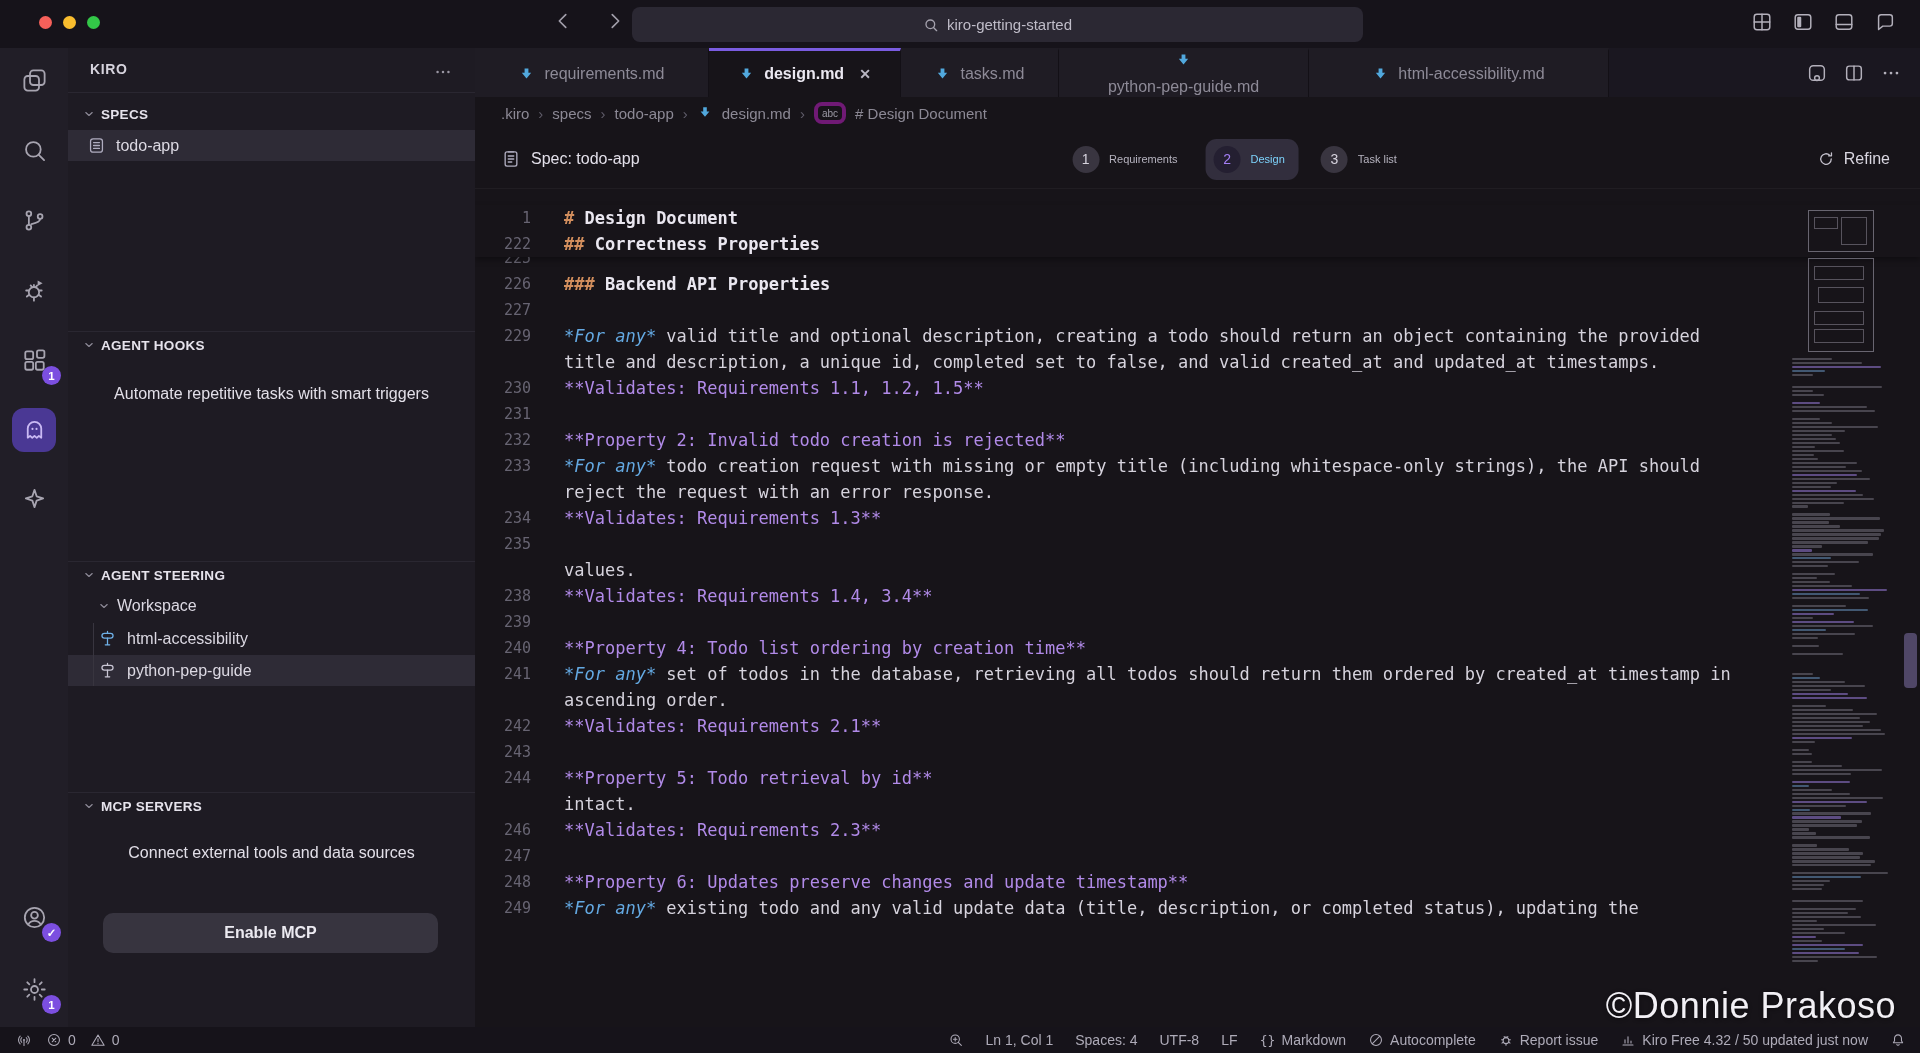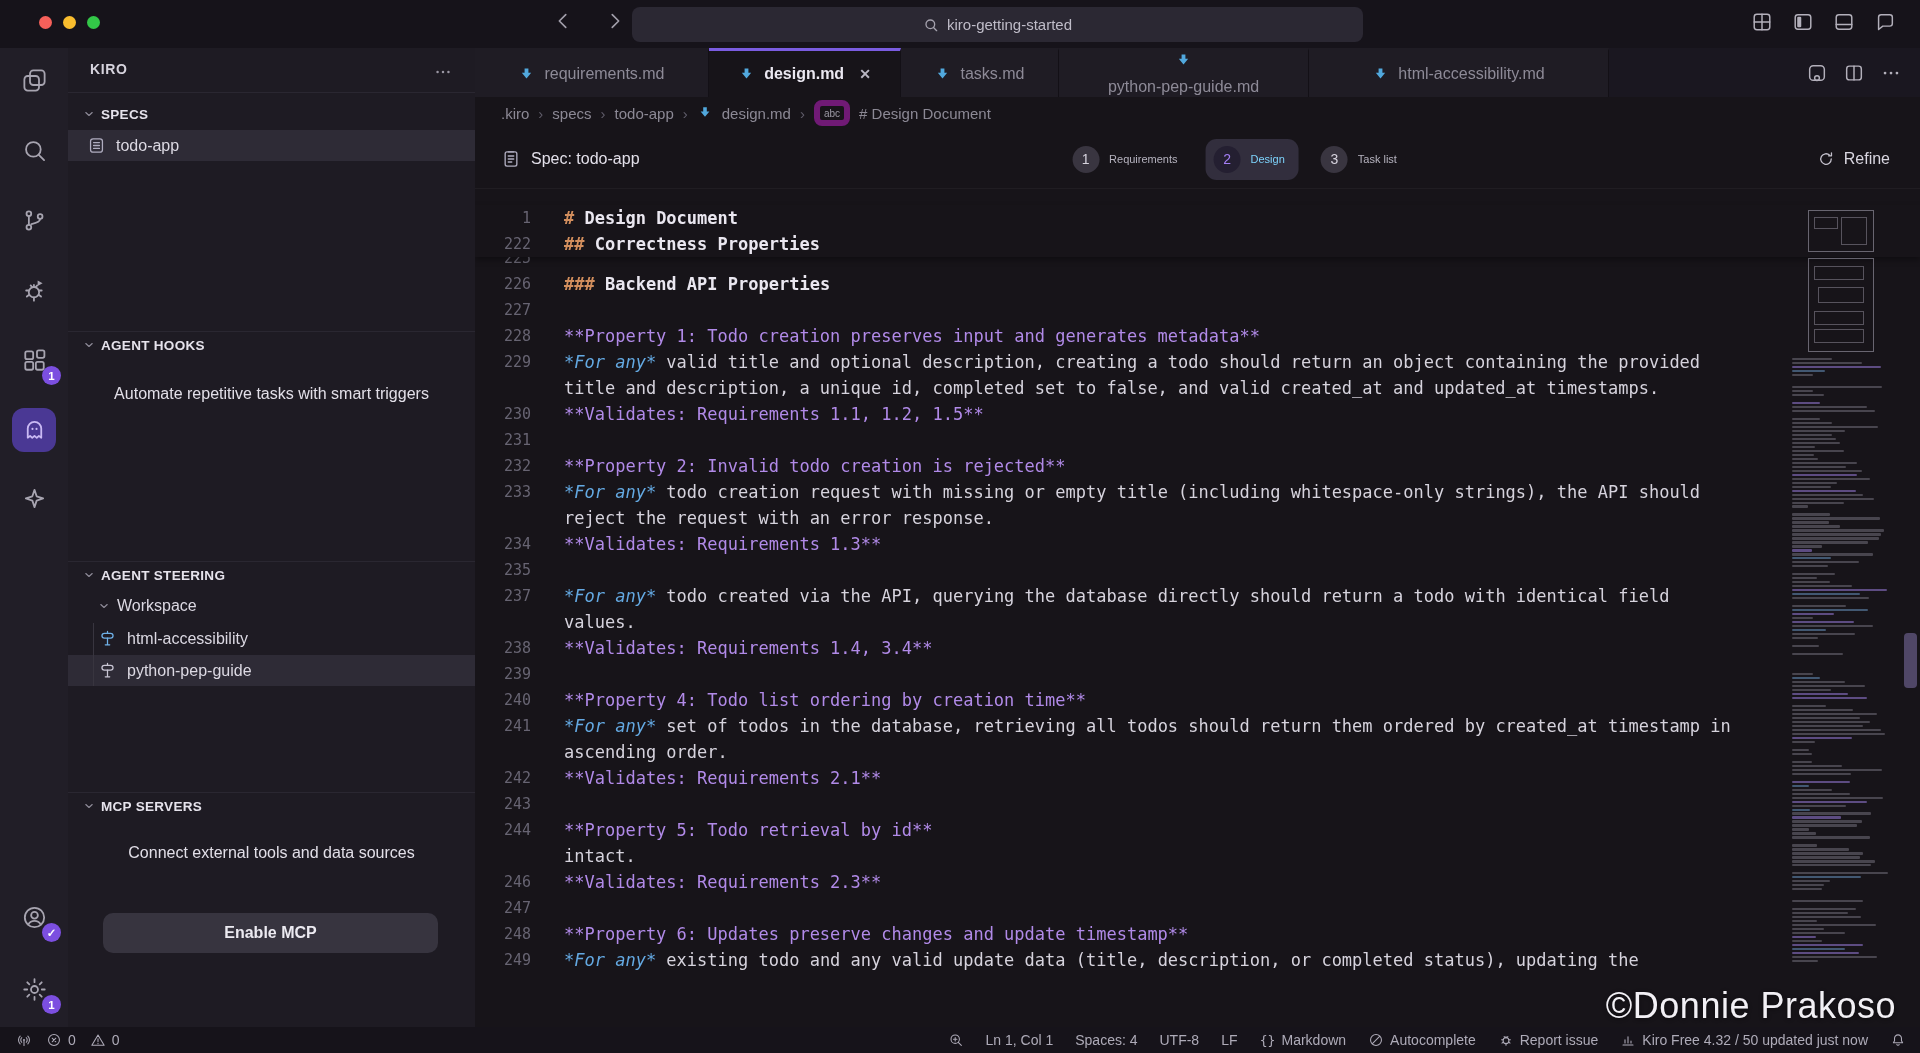--- a/index.html
+++ b/index.html
@@ -62,21 +62,21 @@
   .tab.active{background:#171419;border-top-color:#7a5ce0;color:#ebe8f1;font-weight:600;}
   .tab .close{margin-left:6px;font-size:14px;color:#b9b6c2;}
   #tab-actions{margin-left:auto;display:flex;align-items:center;gap:15px;padding-right:18px;color:#a5a2af;}
   #tab-actions .tb-btn{width:22px;height:22px;}
 
   
   #breadcrumb{position:absolute;left:0;top:49px;width:1445px;height:32px;display:flex;align-items:center;gap:9px;
               padding-left:26px;box-sizing:border-box;font-size:15px;color:#8c8995;}
   #breadcrumb .sep{color:#5f5c69;font-size:15px;}
   #breadcrumb .icn{width:16px;height:16px;color:#51a8dd;}
-  .abc-badge{display:inline-flex;align-items:center;justify-content:center;border:6px solid #701a75;border-radius:8px;
+  .abc-badge{display:inline-flex;align-items:center;justify-content:center;border:4px solid #701a75;border-radius:8px;
              font-size:10px;padding:0 4px;height:14px;color:#9d9aa6;text-align:right;}
 
   
   #specbar{position:absolute;left:0;top:82px;width:1445px;height:58px;border-bottom:1px solid rgba(255,255,255,.04);}
   #spec-title{position:absolute;left:26px;top:0;height:58px;display:flex;align-items:center;gap:10px;
               font-size:16px;color:#e3e0ea;}
   #spec-title .icn{width:20px;height:20px;color:#b0adc0;}
   #steps{position:absolute;left:calc(50% + 40px);top:0;height:58px;transform:translateX(-50%);
          display:flex;align-items:center;gap:14px;}
   .step{display:flex;align-items:center;gap:10px;padding:7px 14px 7px 8px;border-radius:11px;}
@@ -489,31 +489,29 @@
     <div id="sticky">
         <div class="ed-row"><span class="ln">1</span><span class="code"><span class="c-hash">#</span><span class="c-h"> Design Document</span></span></div>
         <div class="ed-row"><span class="ln">222</span><span class="code"><span class="c-hash">##</span><span class="c-h"> Correctness Properties</span></span></div>
       </div>
     <div id="cliprow">
         <div class="ed-row"><span class="ln">225</span><span class="code"></span></div>
       </div>
     <div id="lines">
         <div class="ed-row"><span class="ln">226</span><span class="code"><span class="c-hash">###</span><span class="c-h"> Backend API Properties</span></span></div>
         <div class="ed-row"><span class="ln">227</span><span class="code"></span></div>
-        <div class="ed-row"><span class="ln">228</span><span class="code"><span class="c-b">**Property 1: Todo creation preserves input and generates metadata**</span></span></div>
         <div class="ed-row"><span class="ln">229</span><span class="code"><span class="c-i">*For any*</span><span class="c-t"> valid title and optional description, creating a todo should return an object containing the provided</span></span></div>
         <div class="ed-row"><span class="ln"></span><span class="code"><span class="c-t">title and description, a unique id, completed set to false, and valid created_at and updated_at timestamps.</span></span></div>
         <div class="ed-row"><span class="ln">230</span><span class="code"><span class="c-b">**Validates: Requirements 1.1, 1.2, 1.5**</span></span></div>
         <div class="ed-row"><span class="ln">231</span><span class="code"></span></div>
         <div class="ed-row"><span class="ln">232</span><span class="code"><span class="c-b">**Property 2: Invalid todo creation is rejected**</span></span></div>
         <div class="ed-row"><span class="ln">233</span><span class="code"><span class="c-i">*For any*</span><span class="c-t"> todo creation request with missing or empty title (including whitespace-only strings), the API should</span></span></div>
         <div class="ed-row"><span class="ln"></span><span class="code"><span class="c-t">reject the request with an error response.</span></span></div>
         <div class="ed-row"><span class="ln">234</span><span class="code"><span class="c-b">**Validates: Requirements 1.3**</span></span></div>
         <div class="ed-row"><span class="ln">235</span><span class="code"></span></div>
-        <div class="ed-row"><span class="ln">237</span><span class="code"><span class="c-i">*For any*</span><span class="c-t"> todo created via the API, querying the database directly should return a todo with identical field</span></span></div>
         <div class="ed-row"><span class="ln"></span><span class="code"><span class="c-t">values.</span></span></div>
         <div class="ed-row"><span class="ln">238</span><span class="code"><span class="c-b">**Validates: Requirements 1.4, 3.4**</span></span></div>
         <div class="ed-row"><span class="ln">239</span><span class="code"></span></div>
         <div class="ed-row"><span class="ln">240</span><span class="code"><span class="c-b">**Property 4: Todo list ordering by creation time**</span></span></div>
         <div class="ed-row"><span class="ln">241</span><span class="code"><span class="c-i">*For any*</span><span class="c-t"> set of todos in the database, retrieving all todos should return them ordered by created_at timestamp in</span></span></div>
         <div class="ed-row"><span class="ln"></span><span class="code"><span class="c-t">ascending order.</span></span></div>
         <div class="ed-row"><span class="ln">242</span><span class="code"><span class="c-b">**Validates: Requirements 2.1**</span></span></div>
         <div class="ed-row"><span class="ln">243</span><span class="code"></span></div>
         <div class="ed-row"><span class="ln">244</span><span class="code"><span class="c-b">**Property 5: Todo retrieval by id**</span></span></div>
         <div class="ed-row"><span class="ln"></span><span class="code"><span class="c-t">intact.</span></span></div>

